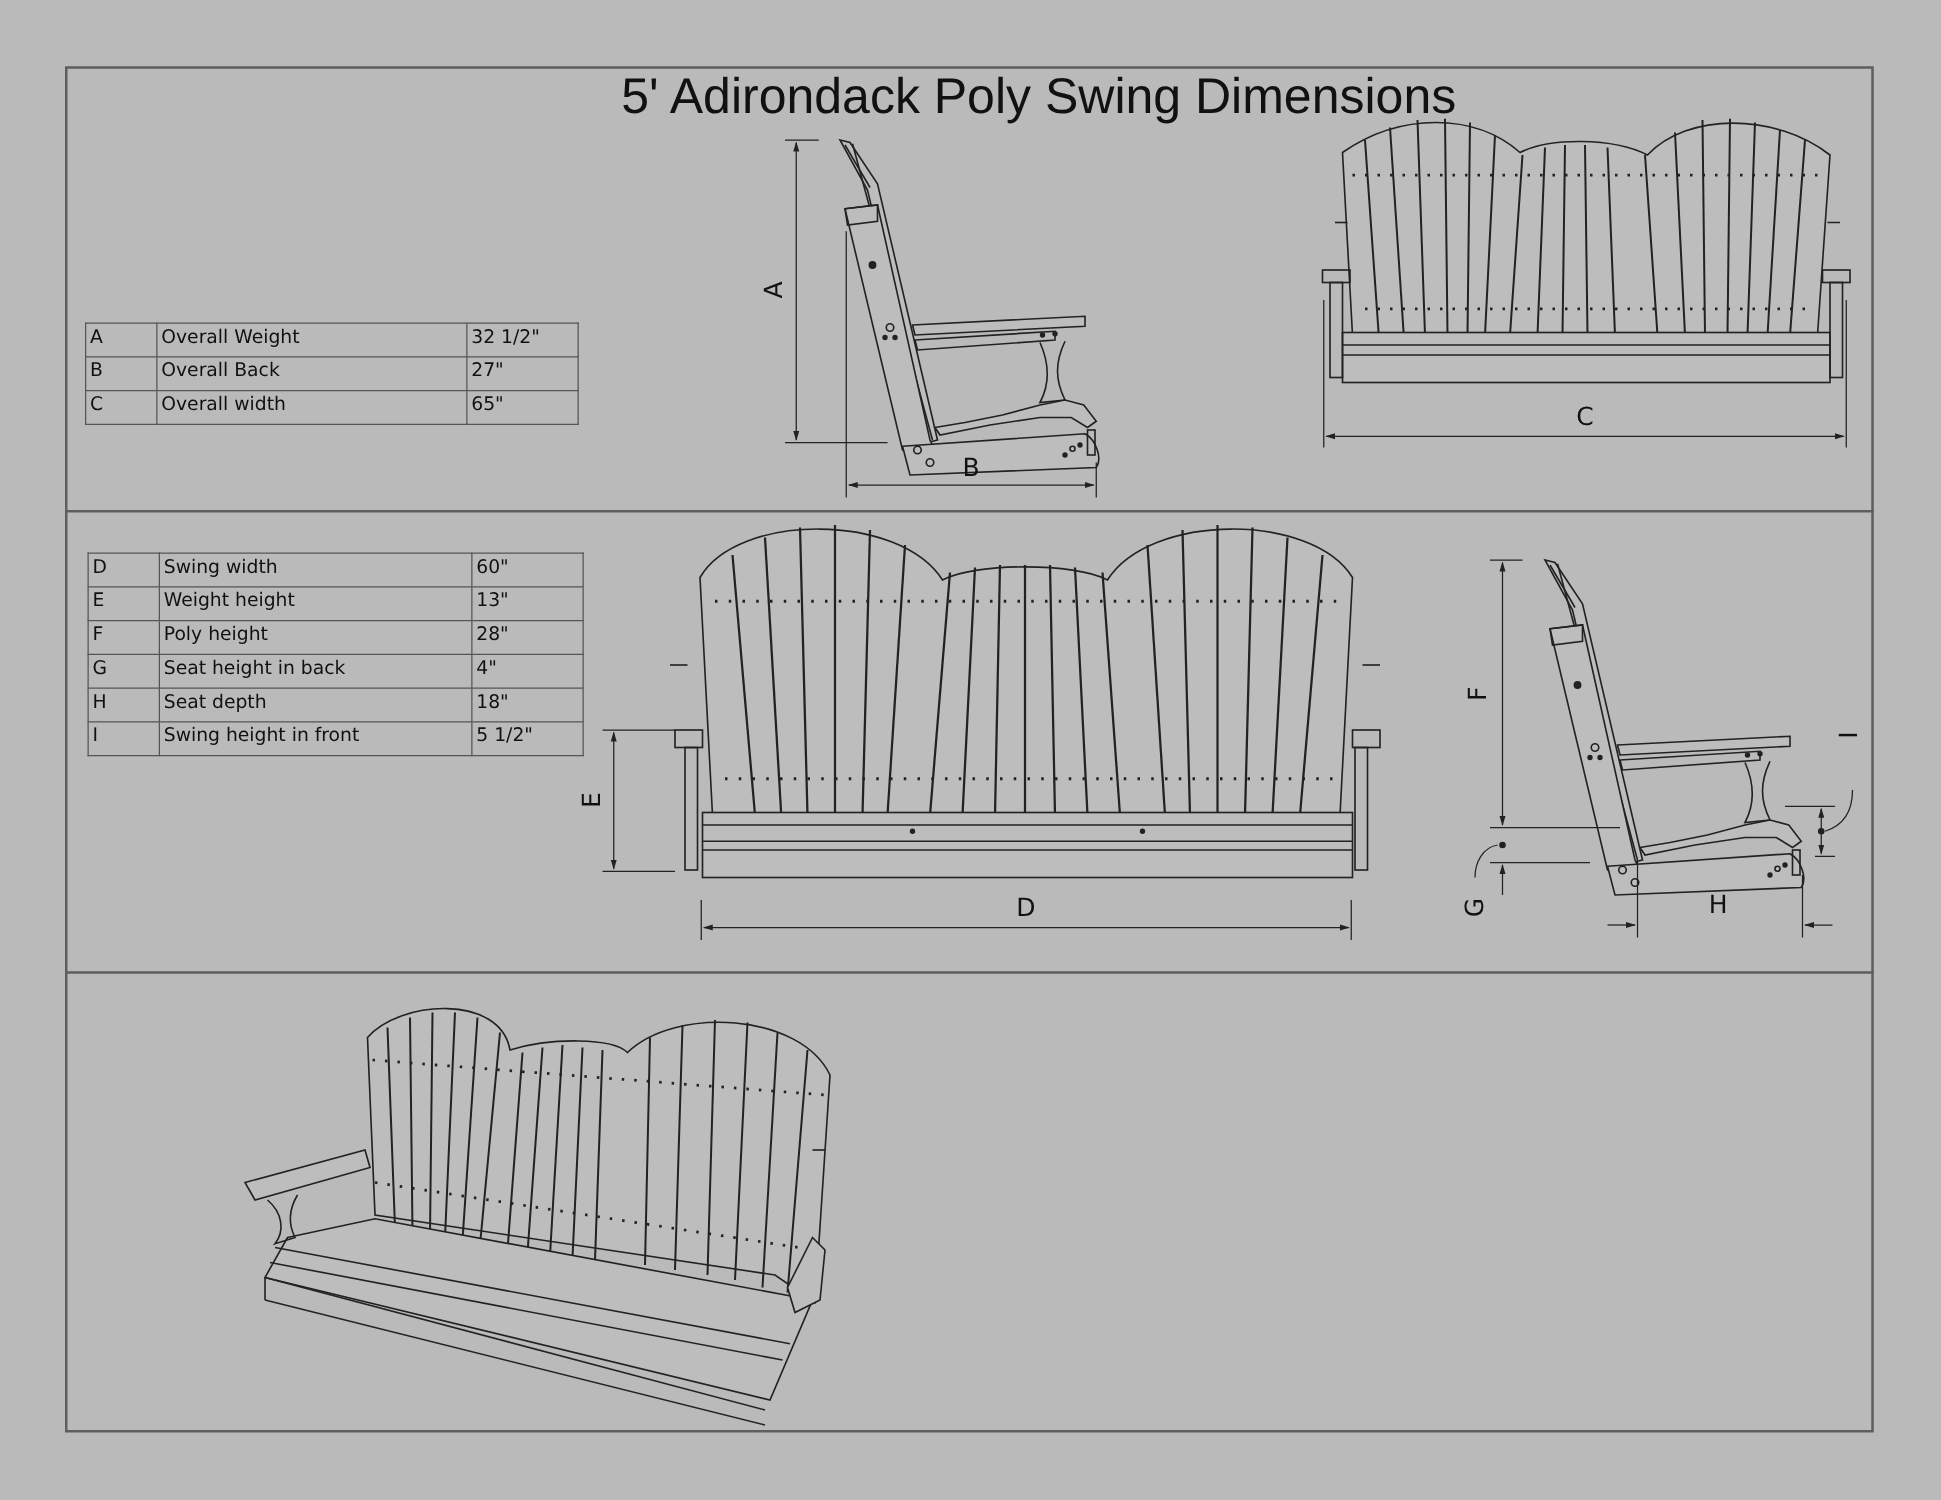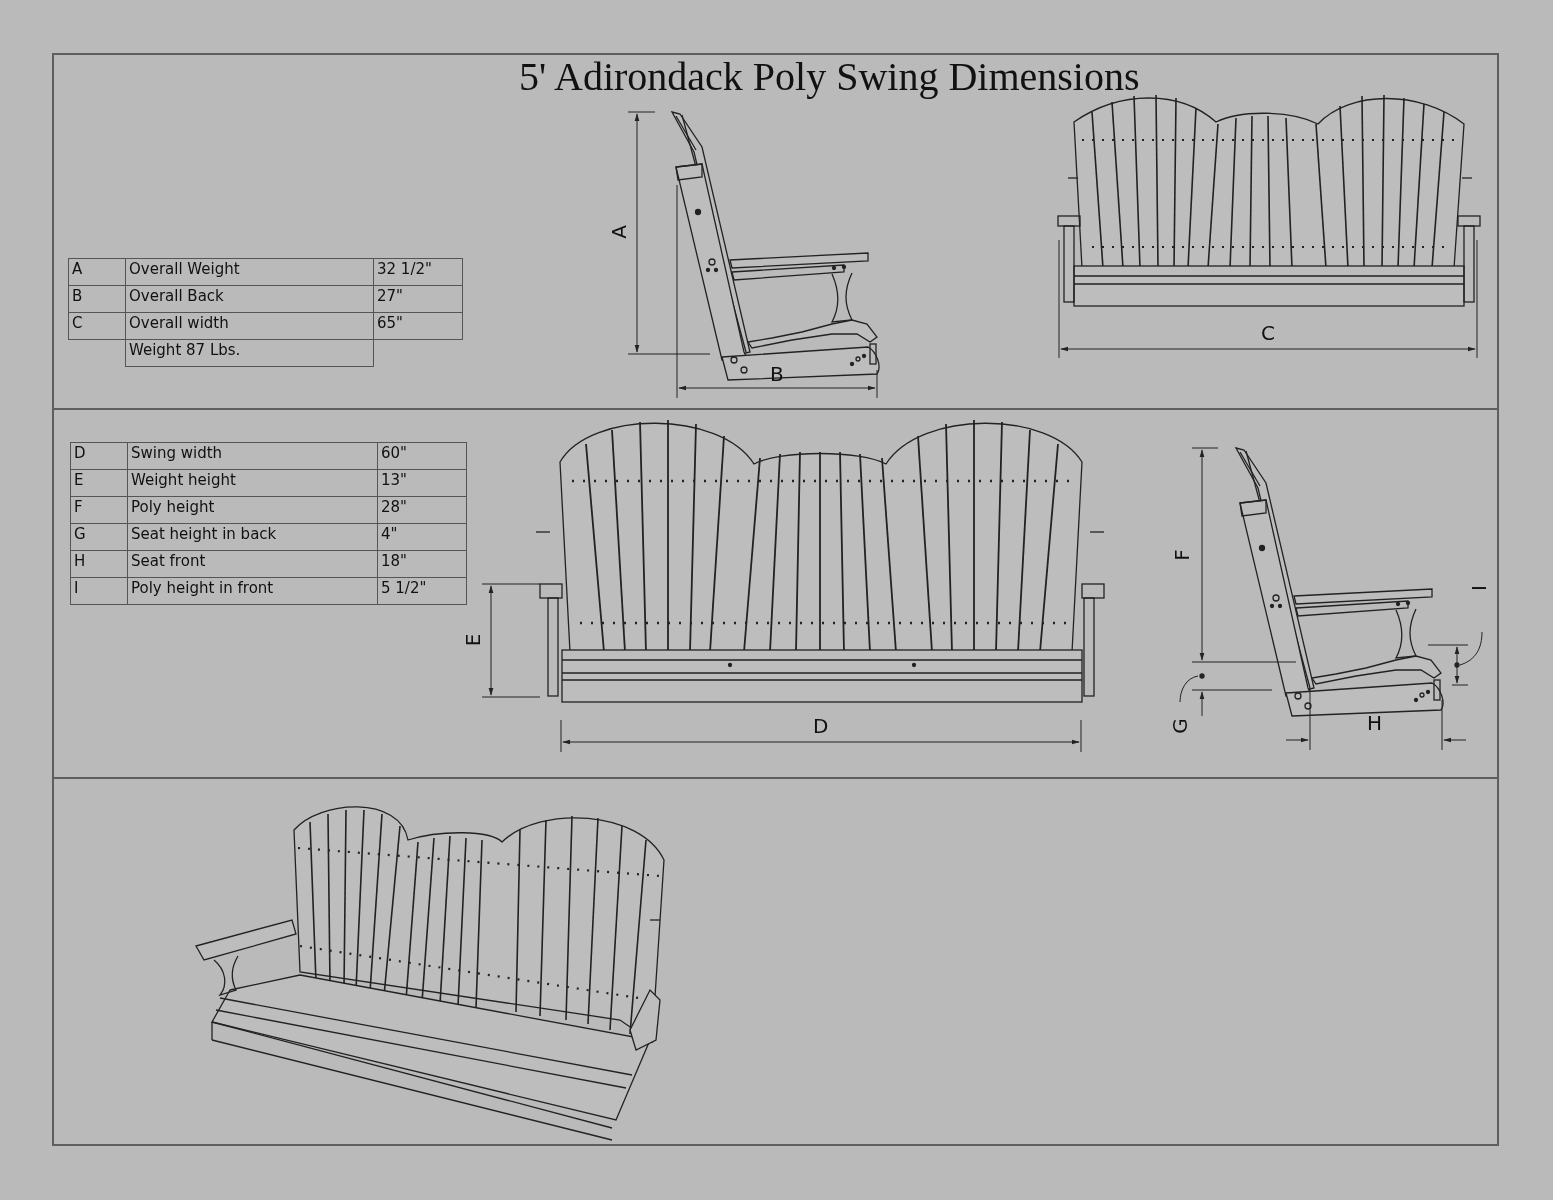--- a/index.html
+++ b/index.html
@@ -6,22 +6,22 @@
   body {
     width:1553px; height:1200px; background:#bababa; position:relative; overflow:hidden;
     font-family:"DejaVu Sans", sans-serif; color:#111;
   }
   .frame {
     position:absolute; left:52px; top:53px; width:1447px; height:1093px;
     border:2px solid #5e5e5e; box-sizing:border-box;
   }
   .divider { position:absolute; left:52px; width:1447px; height:0; border-top:2px solid #5e5e5e; }
   .title {
-    position:absolute; left:519px; top:54px; font-size:40px; line-height:46px;
-    font-family:Liberation Serif, serif; color:#111; letter-spacing:0px; white-space:nowrap;
+    position:absolute; left:497px; top:54px; font-size:40px; line-height:46px;
+    font-family:Liberation Sans, sans-serif; color:#111; letter-spacing:0px; white-space:nowrap;
   }
   table.spec {
     position:absolute; border-collapse:collapse; font-size:15px; color:#111;
   }
   table.spec td {
     border:1.5px solid #555; padding:0 3px; height:26px; vertical-align:top; line-height:20px;
   }
   table.spec td.empty { border:none; }
   .tA { left:68px; top:258px; }
   .tA td.k { width:50px; } .tA td.l { width:241px; } .tA td.v { width:82px; }
@@ -50,25 +50,20 @@
   <tr>
     <td class="k">B</td>
     <td class="l">Overall Back</td>
     <td class="v">27"</td>
   </tr>
   <tr>
     <td class="k">C</td>
     <td class="l">Overall width</td>
     <td class="v">65"</td>
   </tr>
-  <tr>
-    <td class="empty"></td>
-    <td class="l">Weight 87 Lbs.</td>
-    <td class="empty"></td>
-  </tr>
 </tbody>
   </table>
 
 <table class="spec tD">
   <tbody>
       <tr>
     <td class="k">D</td>
     <td class="l">Swing width</td>
     <td class="v">60"</td>
   </tr>
@@ -82,26 +77,26 @@
     <td class="l">Poly height</td>
     <td class="v">28"</td>
   </tr>
   <tr>
     <td class="k">G</td>
     <td class="l">Seat height in back</td>
     <td class="v">4"</td>
   </tr>
   <tr>
     <td class="k">H</td>
-    <td class="l">Seat front</td>
+    <td class="l">Seat depth</td>
     <td class="v">18"</td>
   </tr>
   <tr>
     <td class="k">I</td>
-    <td class="l">Poly height in front</td>
+    <td class="l">Swing height in front</td>
     <td class="v">5 1/2"</td>
   </tr>
 </tbody>
   </table>
 
 <svg class="draw" width="1553" height="1200" xmlns="http://www.w3.org/2000/svg" fill="none" stroke="#222" stroke-width="1.3">
   <defs>
     <marker id="arr" viewBox="0 0 10 10" refX="9" refY="5" markerWidth="8" markerHeight="8" orient="auto-start-reverse">
       <path d="M0,2 L10,5 L0,8 z" fill="#222" stroke="none"></path>
     </marker>

